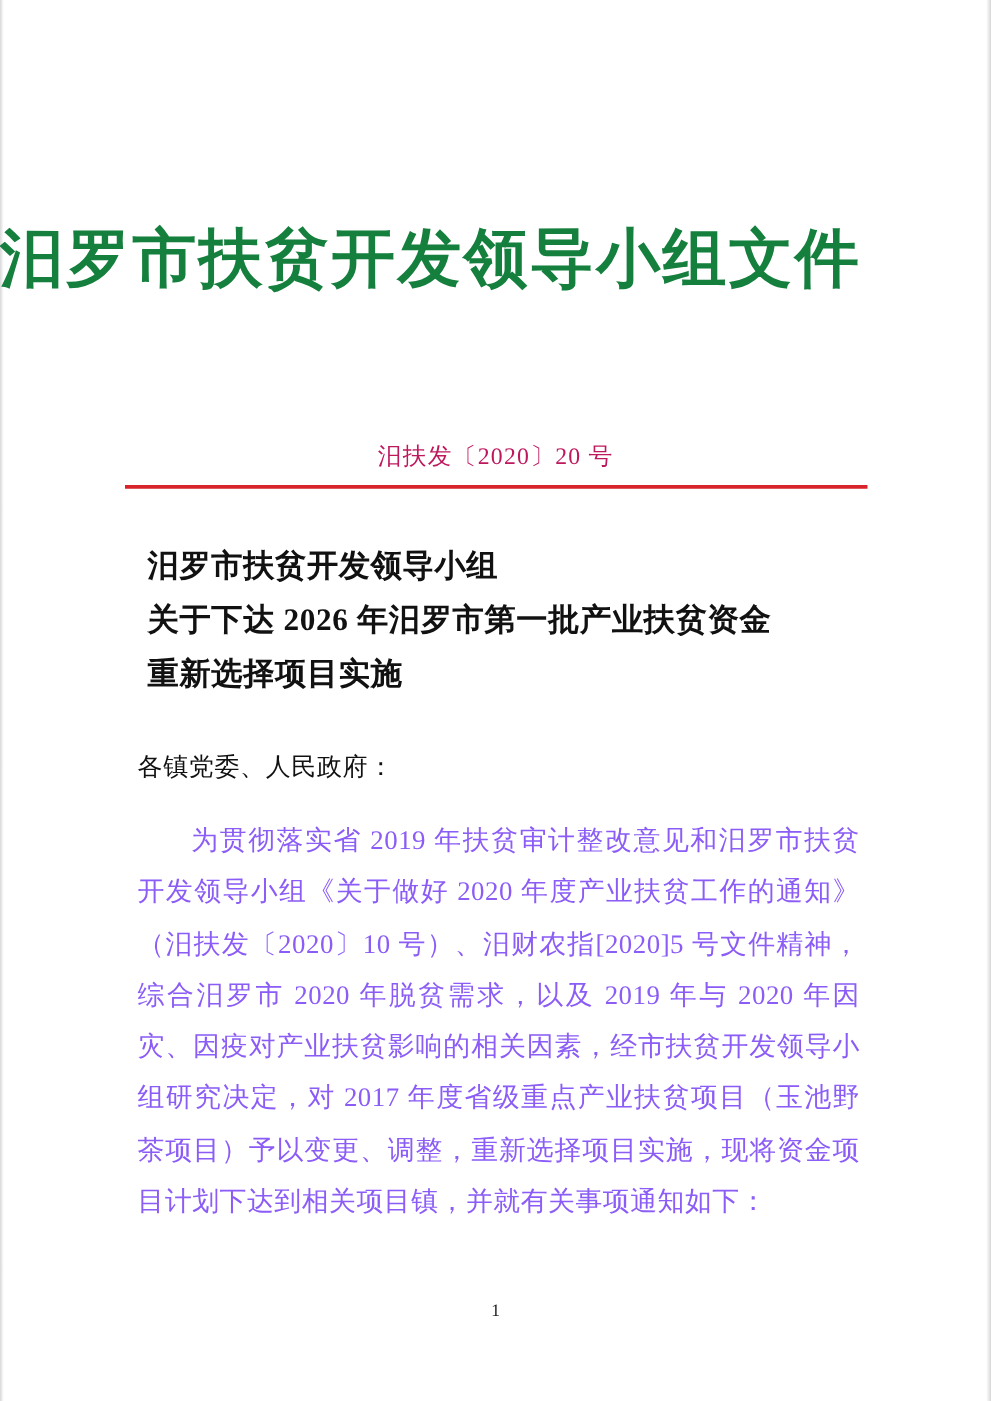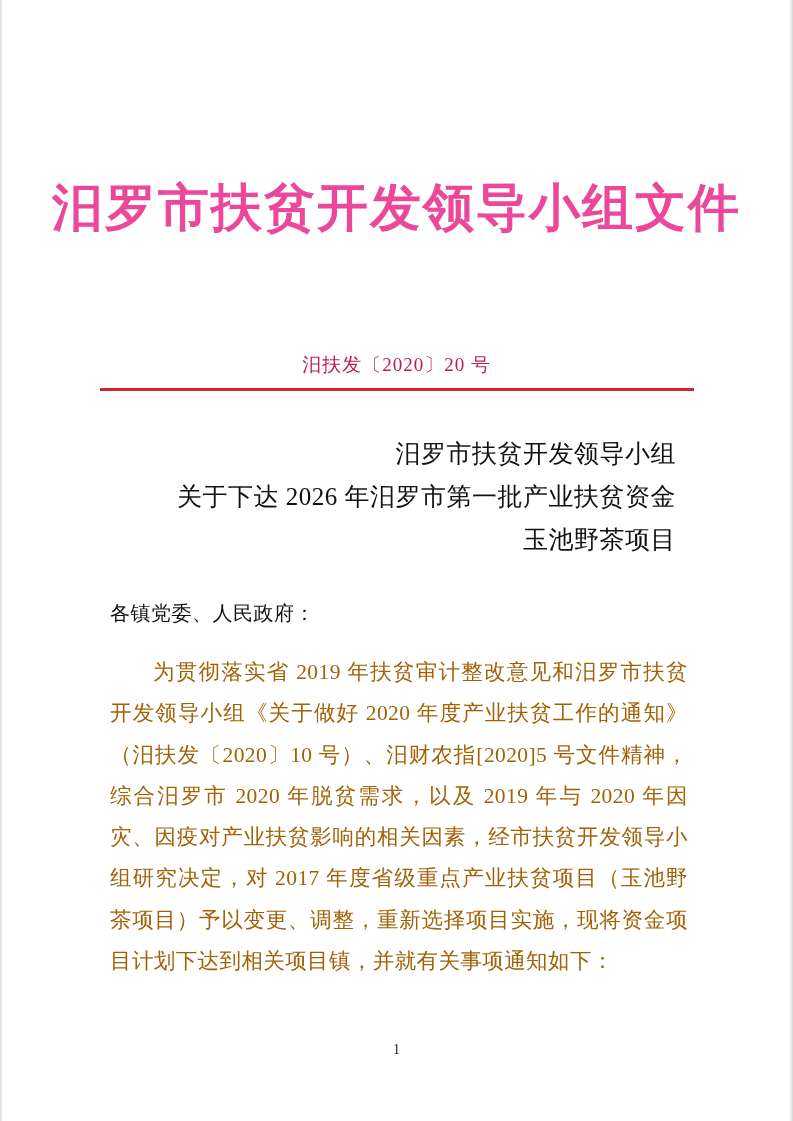--- a/index.html
+++ b/index.html
@@ -33,22 +33,21 @@
     width: 4px;
     background: linear-gradient(to left, #d5d5d5, #ffffff);
     pointer-events: none;
   }
 
   .masthead {
     position: absolute;
     top: 178px;
     left: 0;
     right: 0;
-    text-align: center;
-    color: #ec4899;
+    color: #15803d;
     font-size: 51px;
     line-height: 1.16;
     font-weight: bold;
     letter-spacing: 2px;
     font-family: "DejaVu Serif", "Liberation Serif", serif;
     white-space: nowrap;
   }
 
   .doc-number {
     position: absolute;
@@ -68,23 +67,23 @@
     width: 594px;
     height: 2.5px;
     background: #d8232a;
   }
 
   .title-block {
     position: absolute;
     top: 432px;
     left: 118px;
     width: 558px;
-    text-align: right;
+    text-align: left;
     font-size: 25px;
-    font-weight: normal;
+    font-weight: bold;
     line-height: 1.72;
     color: #111111;
     letter-spacing: 0.5px;
   }
   .title-block div {
     white-space: nowrap;
   }
 
   .salutation {
     position: absolute;
@@ -95,21 +94,21 @@
     letter-spacing: 0.5px;
   }
 
   .body-text {
     position: absolute;
     top: 652px;
     left: 110px;
     width: 578px;
     font-size: 21.5px;
     line-height: 1.92;
-    color: #a16207;
+    color: #8b5cf6;
     text-align: justify;
     text-justify: inter-ideograph;
     letter-spacing: 0.4px;
   }
   .body-text p {
     margin: 0;
     text-indent: 2em;
   }
 
   .page-number {
@@ -129,21 +128,21 @@
 
   <div class="masthead">汨罗市扶贫开发领导小组文件</div>
 
   <div class="doc-number">汨扶发〔2020〕20 号</div>
 
   <div class="red-rule"></div>
 
   <div class="title-block">
     <div>汨罗市扶贫开发领导小组</div>
     <div>关于下达 2026 年汨罗市第一批产业扶贫资金</div>
-    <div>玉池野茶项目</div>
+    <div>重新选择项目实施</div>
   </div>
 
   <div class="salutation">各镇党委、人民政府：</div>
 
   <div class="body-text">
     <p>为贯彻落实省 2019 年扶贫审计整改意见和汨罗市扶贫开发领导小组《关于做好 2020 年度产业扶贫工作的通知》（汨扶发〔2020〕10 号）、汨财农指[2020]5 号文件精神，综合汨罗市 2020 年脱贫需求，以及 2019 年与 2020 年因灾、因疫对产业扶贫影响的相关因素，经市扶贫开发领导小组研究决定，对 2017 年度省级重点产业扶贫项目（玉池野茶项目）予以变更、调整，重新选择项目实施，现将资金项目计划下达到相关项目镇，并就有关事项通知如下：</p>
   </div>
 
   <div class="page-number">1</div>
 

